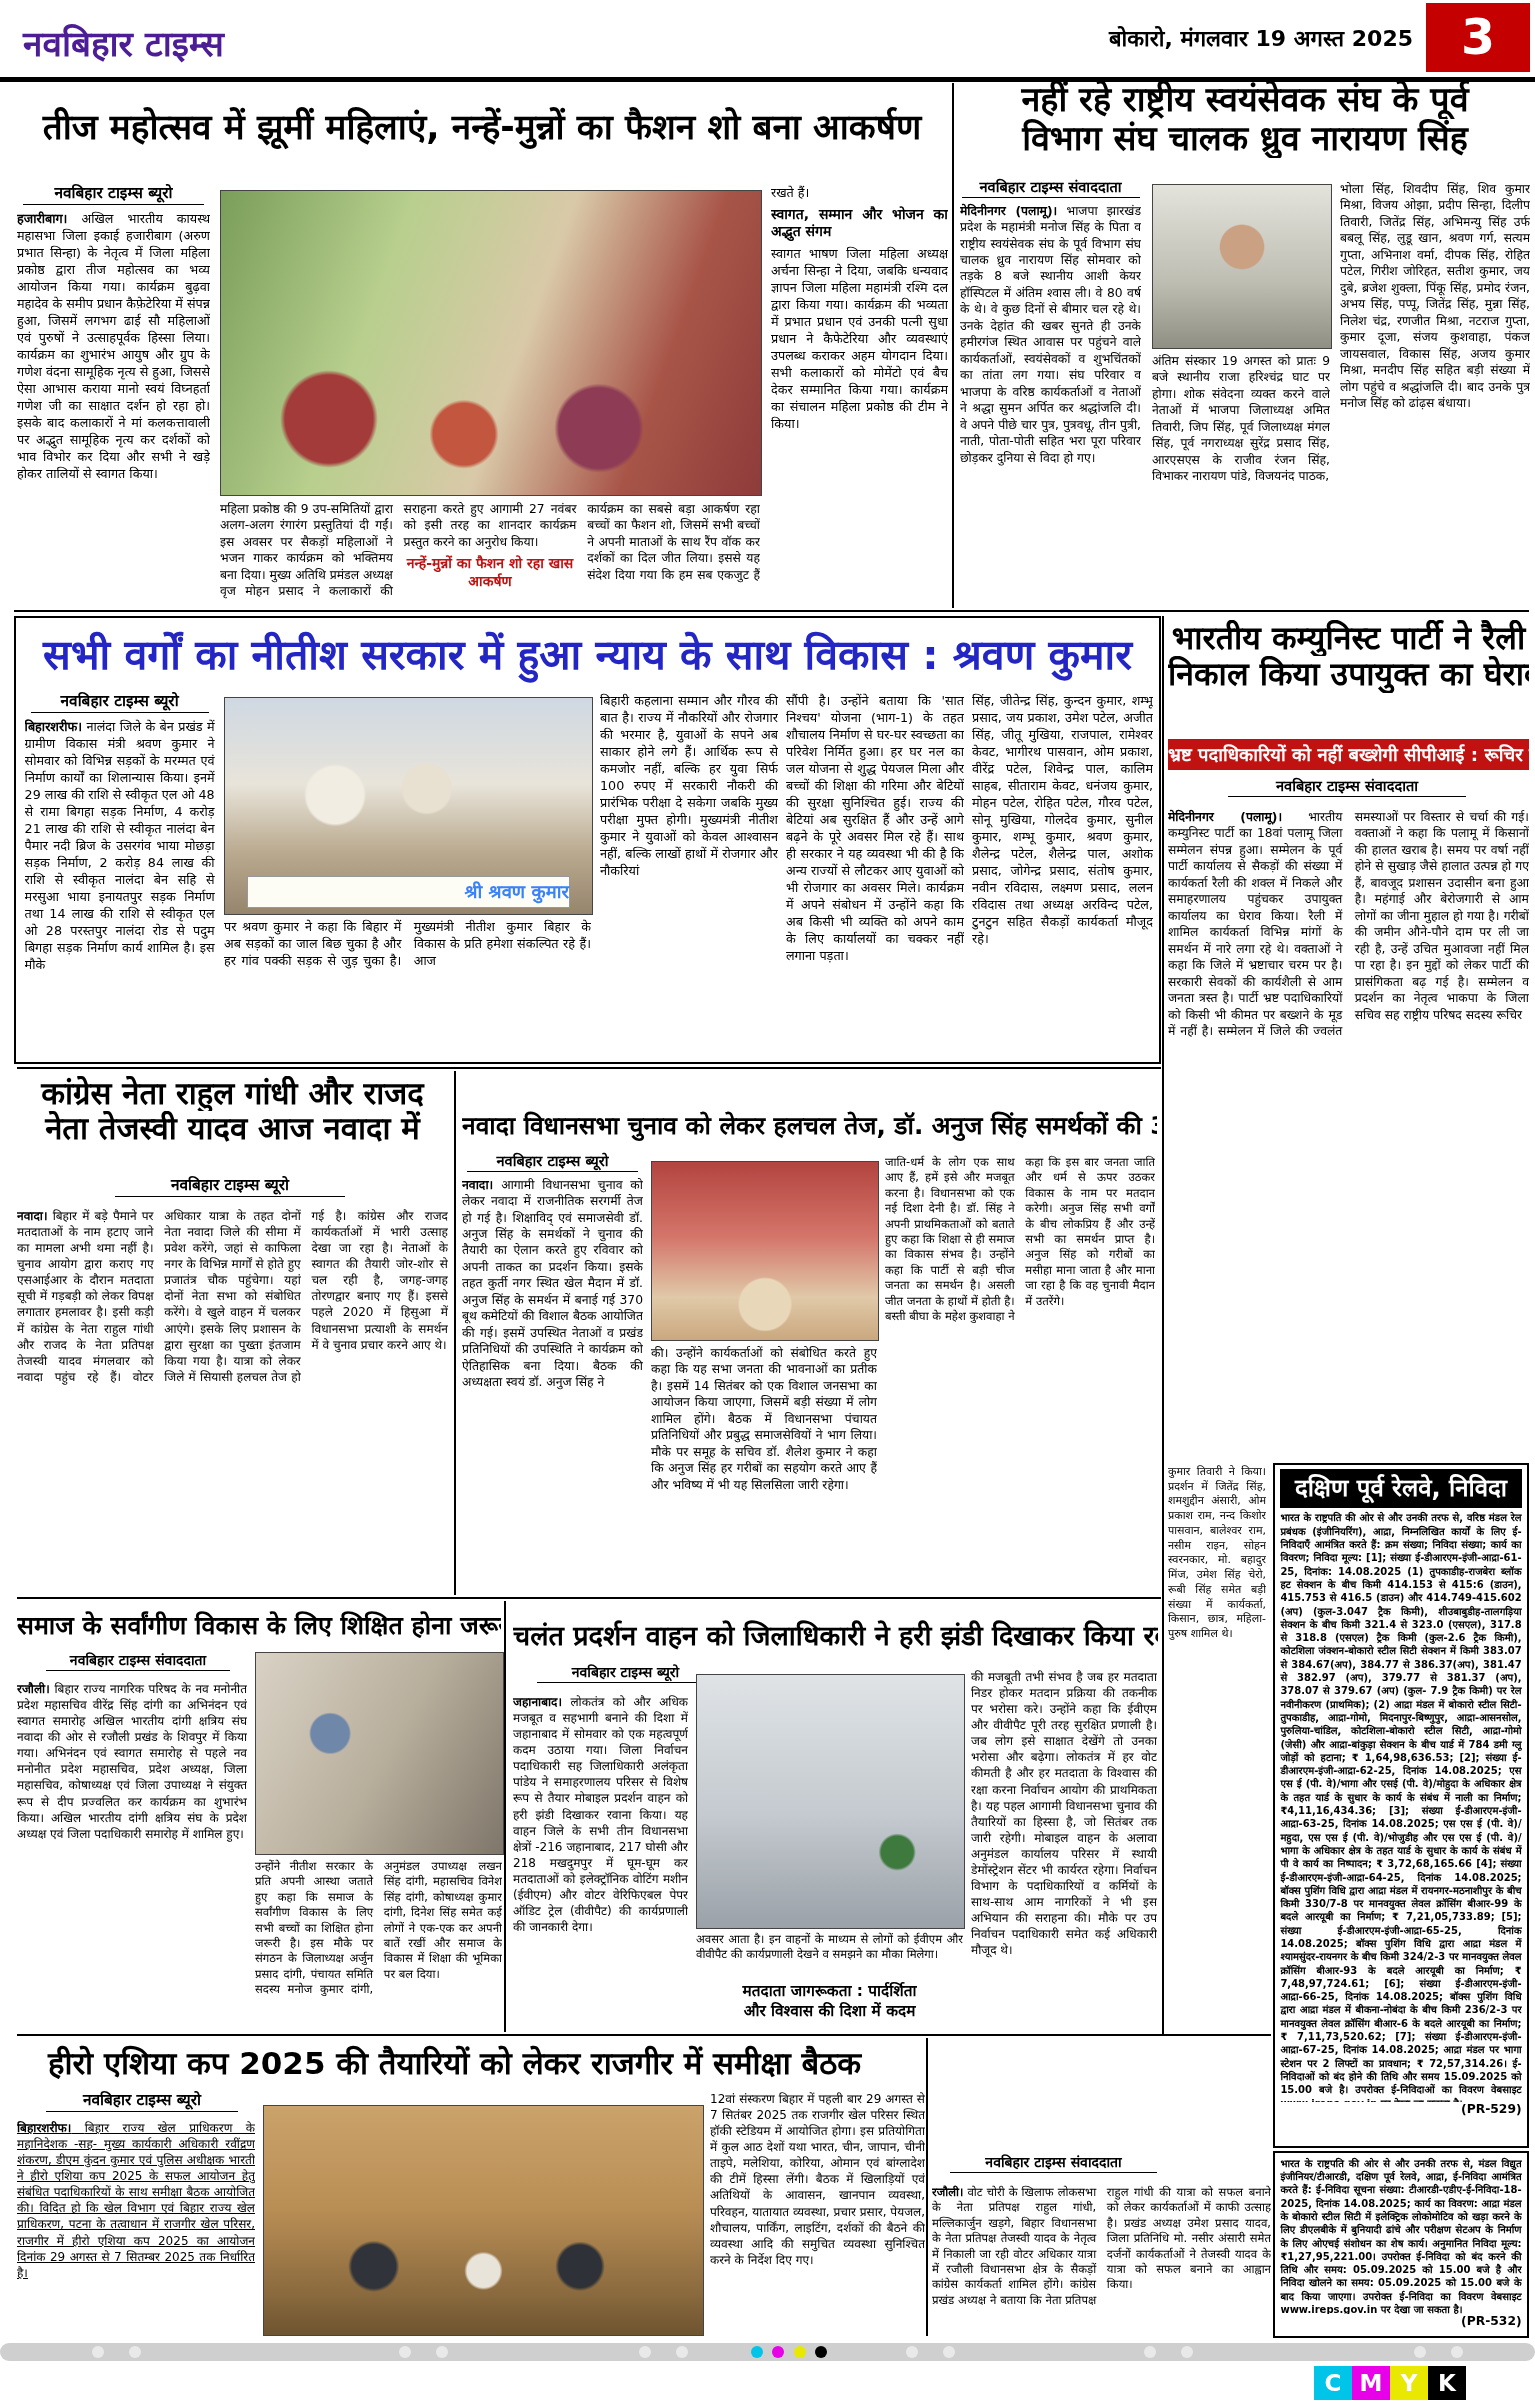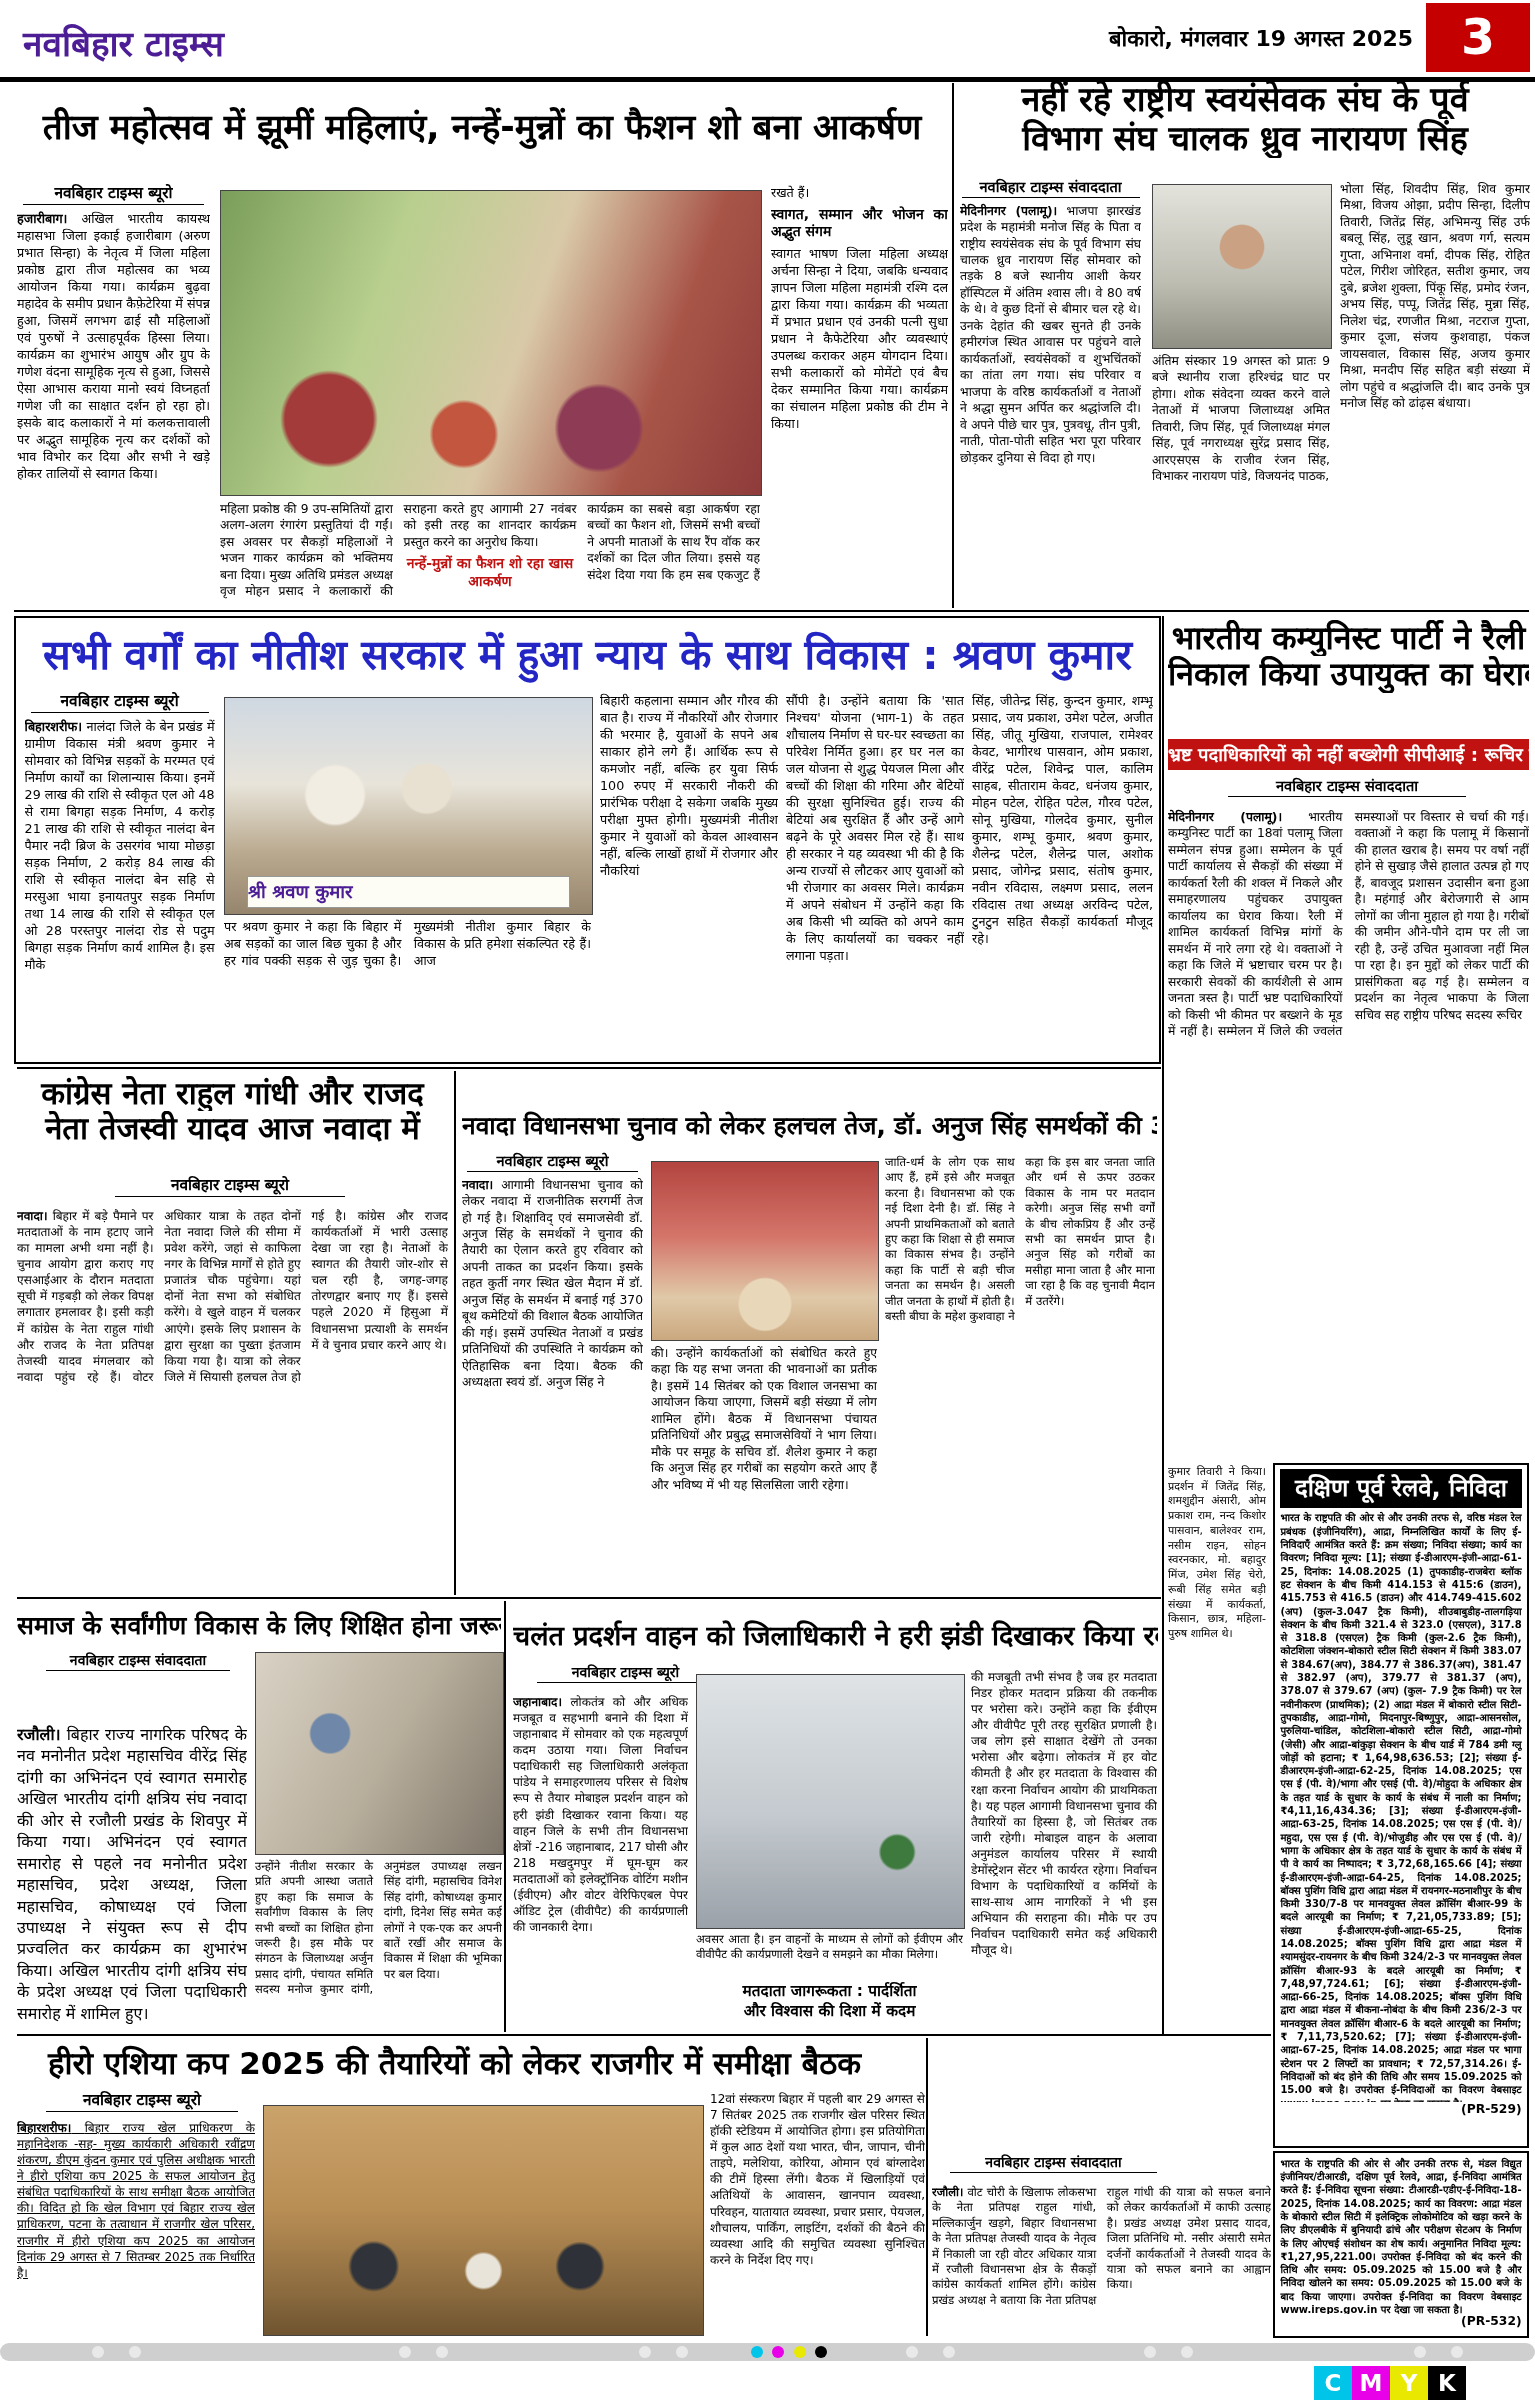--- a/index.html
+++ b/index.html
@@ -18,21 +18,21 @@
   .sub-bold{font-weight:700;font-size:14px;margin:4.6px 0;line-height:1.25;}
   .rule{background:#000;}
   .red-box{background:#c40000;color:#fff;font-weight:700;text-align:center;}
   .red-strip{background:#c11212;color:#fff;font-weight:700;text-align:center;overflow:hidden;white-space:nowrap;}
   .photo{border:0.8px solid #444;}
   .tender-box{border:2.3px solid #000;background:#fff;padding:3.8px 5.4px;box-sizing:border-box;}
   .tender-head{background:#000;color:#fff;font-weight:700;text-align:center;font-size:24px;line-height:1.65;}
   .tender-txt{font-size:10px;line-height:1.33;text-align:justify;overflow:hidden;font-weight:600;}
   .pr{font-weight:700;text-align:right;font-size:12.3px;line-height:1.2;}
   .banner{position:absolute;left:6%;right:6%;bottom:6.1px;background:#fdfdf5;border:0.8px solid #999;
-          text-align:left;font-weight:700;color:#4c1d95;font-size:18.4px;line-height:1.6;}
+          text-align:right;font-weight:700;color:#3b82f6;font-size:18.4px;line-height:1.6;}
   .cmyk{width:38px;height:34px;display:inline-block;text-align:center;font-weight:700;
         font-size:23px;line-height:34px;color:#fff;}
   .dot{position:absolute;border-radius:50%;width:12.3px;height:12.3px;top:3.1px;}
 </style>
 </head>
 <body>
 
 <div class="page">
 
   <div class="abs" style="left:23px;top:20px;width:399px;height:48px;color:#4c1d95;font-weight:700;font-size:35px;line-height:48px;">नवबिहार टाइम्स</div>
@@ -176,21 +176,21 @@
     <span>की। उन्होंने कार्यकर्ताओं को संबोधित करते हुए कहा कि यह सभा जनता की भावनाओं का प्रतीक है। इसमें 14 सितंबर को एक विशाल जनसभा का आयोजन किया जाएगा, जिसमें बड़ी संख्या में लोग शामिल होंगे। बैठक में विधानसभा पंचायत प्रतिनिधियों और प्रबुद्ध समाजसेवियों ने भाग लिया। मौके पर समूह के सचिव डॉ. शैलेश कुमार ने कहा कि अनुज सिंह हर गरीबों का सहयोग करते आए हैं और भविष्य में भी यह सिलसिला जारी रहेगा।</span>
   </div>
   <div class="abs cols2 bt" style="left:885px;top:1155px;width:270px;height:435px;font-size:11.5px;column-gap:10.7px;">
     <span>जाति-धर्म के लोग एक साथ आए हैं, हमें इसे और मजबूत करना है। विधानसभा को एक नई दिशा देनी है। डॉ. सिंह ने अपनी प्राथमिकताओं को बताते हुए कहा कि शिक्षा से ही समाज का विकास संभव है। उन्होंने कहा कि पार्टी से बड़ी चीज जनता का समर्थन है। असली जीत जनता के हाथों में होती है। बस्ती बीघा के महेश कुशवाहा ने कहा कि इस बार जनता जाति और धर्म से ऊपर उठकर विकास के नाम पर मतदान करेगी। अनुज सिंह सभी वर्गों के बीच लोकप्रिय हैं और उन्हें सभी का समर्थन प्राप्त है। अनुज सिंह को गरीबों का मसीहा माना जाता है और माना जा रहा है कि वह चुनावी मैदान में उतरेंगे।</span>
   </div>
 
   <div class="abs rule" style="left:17px;top:1597px;width:1144px;height:1.5px;"></div>
 
   <div class="abs hl" style="left:17px;top:1606px;width:484px;font-size:25px;height:40px;line-height:40px;">समाज के सर्वांगीण विकास के लिए शिक्षित होना जरूरी: वीरेंद्र सिंह दांगी</div>
   <div class="abs byline" style="left:46px;top:1652px;width:184px;font-size:14px;">नवबिहार टाइम्स संवाददाता</div>
-  <div class="abs bt" style="left:17px;top:1681px;width:230px;height:349px;font-size:16px;margin-top:43px;">
+  <div class="abs bt" style="left:17px;top:1681px;width:230px;height:349px;font-size:12px;">
     <span class="dl">रजौली।</span>
     <span>बिहार राज्य नागरिक परिषद के नव मनोनीत प्रदेश महासचिव वीरेंद्र सिंह दांगी का अभिनंदन एवं स्वागत समारोह अखिल भारतीय दांगी क्षत्रिय संघ नवादा की ओर से रजौली प्रखंड के शिवपुर में किया गया। अभिनंदन एवं स्वागत समारोह से पहले नव मनोनीत प्रदेश महासचिव, प्रदेश अध्यक्ष, जिला महासचिव, कोषाध्यक्ष एवं जिला उपाध्यक्ष ने संयुक्त रूप से दीप प्रज्वलित कर कार्यक्रम का शुभारंभ किया। अखिल भारतीय दांगी क्षत्रिय संघ के प्रदेश अध्यक्ष एवं जिला पदाधिकारी समारोह में शामिल हुए।</span>
   </div>
   <div class="abs photo" style="left:255px;top:1652px;width:247px;height:201px;background:
        radial-gradient(circle at 30% 40%,#6f87a8 0 9%,transparent 10%),
        linear-gradient(120deg,#d9d2c5,#b8ae9c 52%,#7e766a);"></div>
   <div class="abs cols2 bt" style="left:255px;top:1859px;width:247px;height:170px;font-size:11.5px;column-gap:10.7px;">
     <span>उन्होंने नीतीश सरकार के प्रति अपनी आस्था जताते हुए कहा कि समाज के सर्वांगीण विकास के लिए सभी बच्चों का शिक्षित होना जरूरी है। इस मौके पर संगठन के जिलाध्यक्ष अर्जुन प्रसाद दांगी, पंचायत समिति सदस्य मनोज कुमार दांगी, अनुमंडल उपाध्यक्ष लखन सिंह दांगी, महासचिव विनेश सिंह दांगी, कोषाध्यक्ष कुमार दांगी, दिनेश सिंह समेत कई लोगों ने एक-एक कर अपनी बातें रखीं और समाज के विकास में शिक्षा की भूमिका पर बल दिया।</span>
   </div>
 

